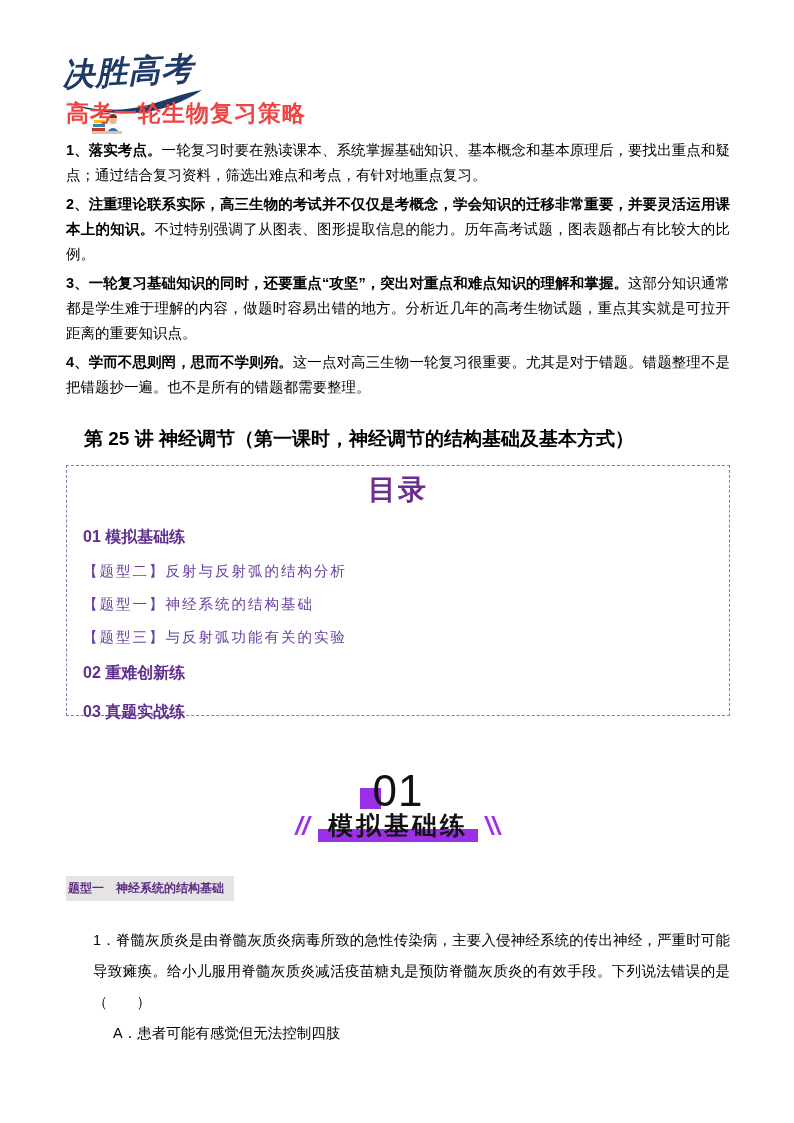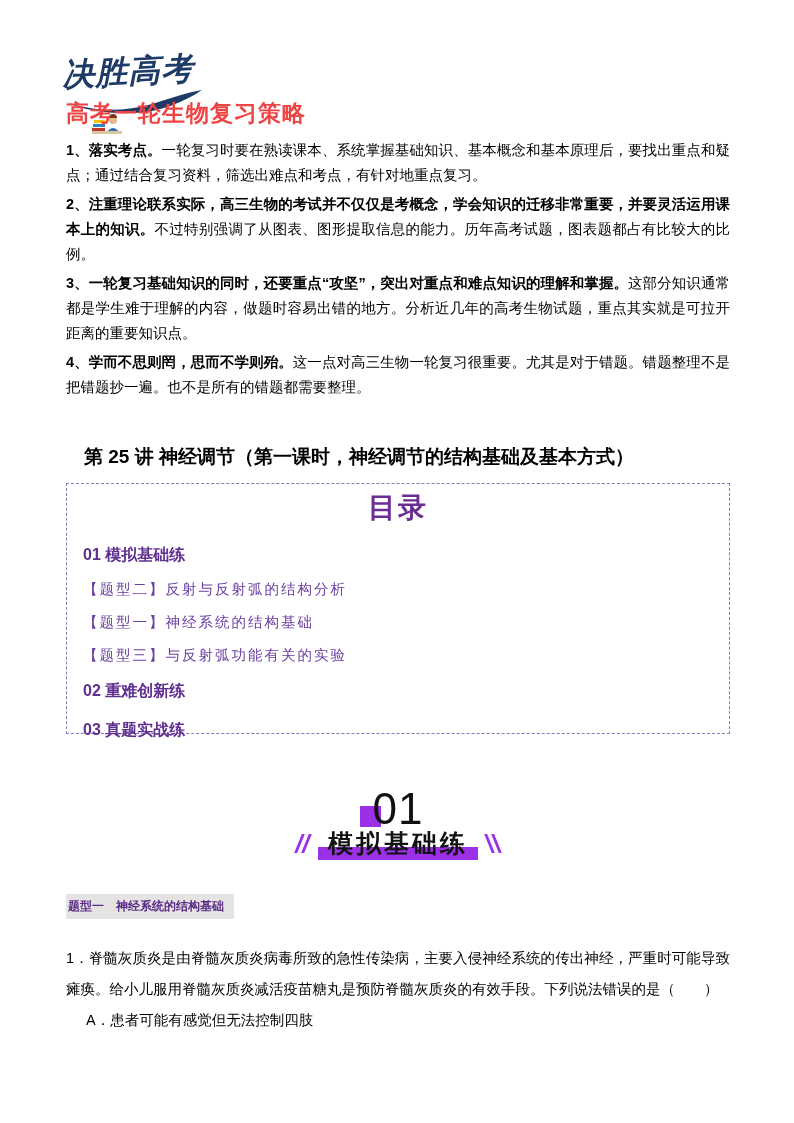--- a/index.html
+++ b/index.html
@@ -40,21 +40,21 @@
   .strategy{margin-top:9px;}
   .strategy p{
     margin:0 0 4px 0;
     font-size:14.5px;line-height:25px;
     text-align:justify;
   }
   .strategy .lead{font-weight:bold;}
 
   
   .lecture-title{
-    margin-top:44px;
+    margin-top:26px;
     padding-left:18px;
     font-size:19px;font-weight:bold;
   }
 
   
   .toc-box{
     margin-top:13px;
     border:1px dashed #8878b8;
     padding:6px 16px 0 16px;
     height:251px;
@@ -122,21 +122,21 @@
   .qtype-heading{
     margin-top:34px;
     display:inline-block;
     background:#e5e4e2;
     padding:4px 10px 4px 2px;
     font-size:12px;font-weight:bold;
     color:#5b2c86;
   }
 
   
-  .question{margin-top:24px;}
+  .question{margin-top:24px;margin-left:27px;}
   .question-text{
     font-size:14.5px;line-height:31px;
     text-align:justify;
     margin:0;
   }
   .option{
     font-size:14.5px;line-height:31px;
     padding-left:20px;margin:0;
   }
 </style>

